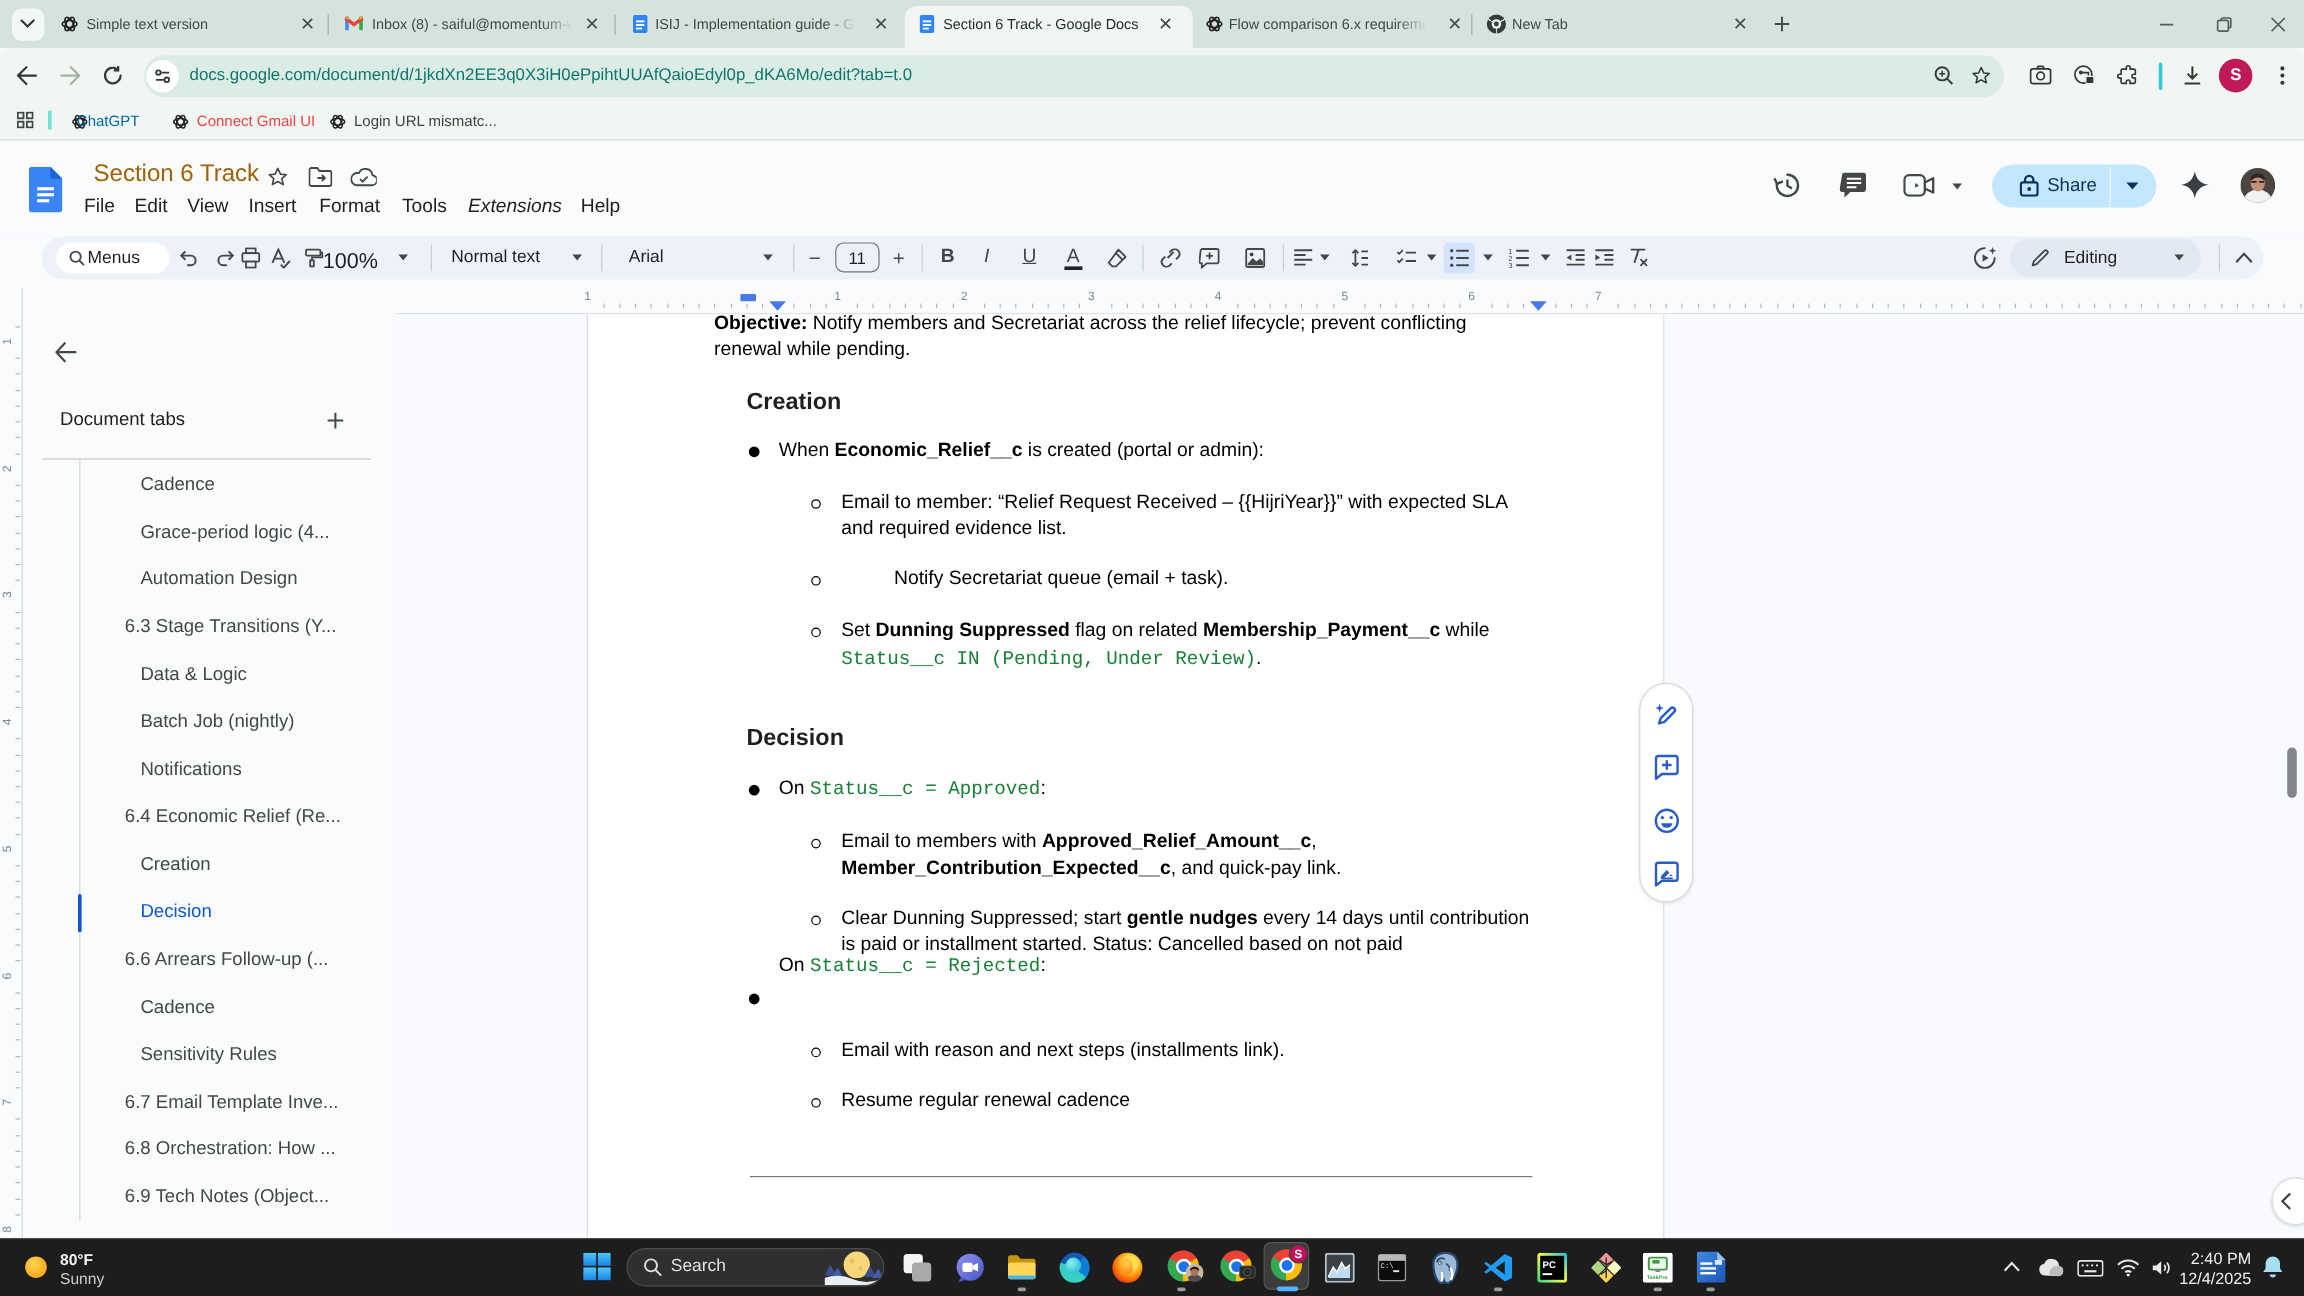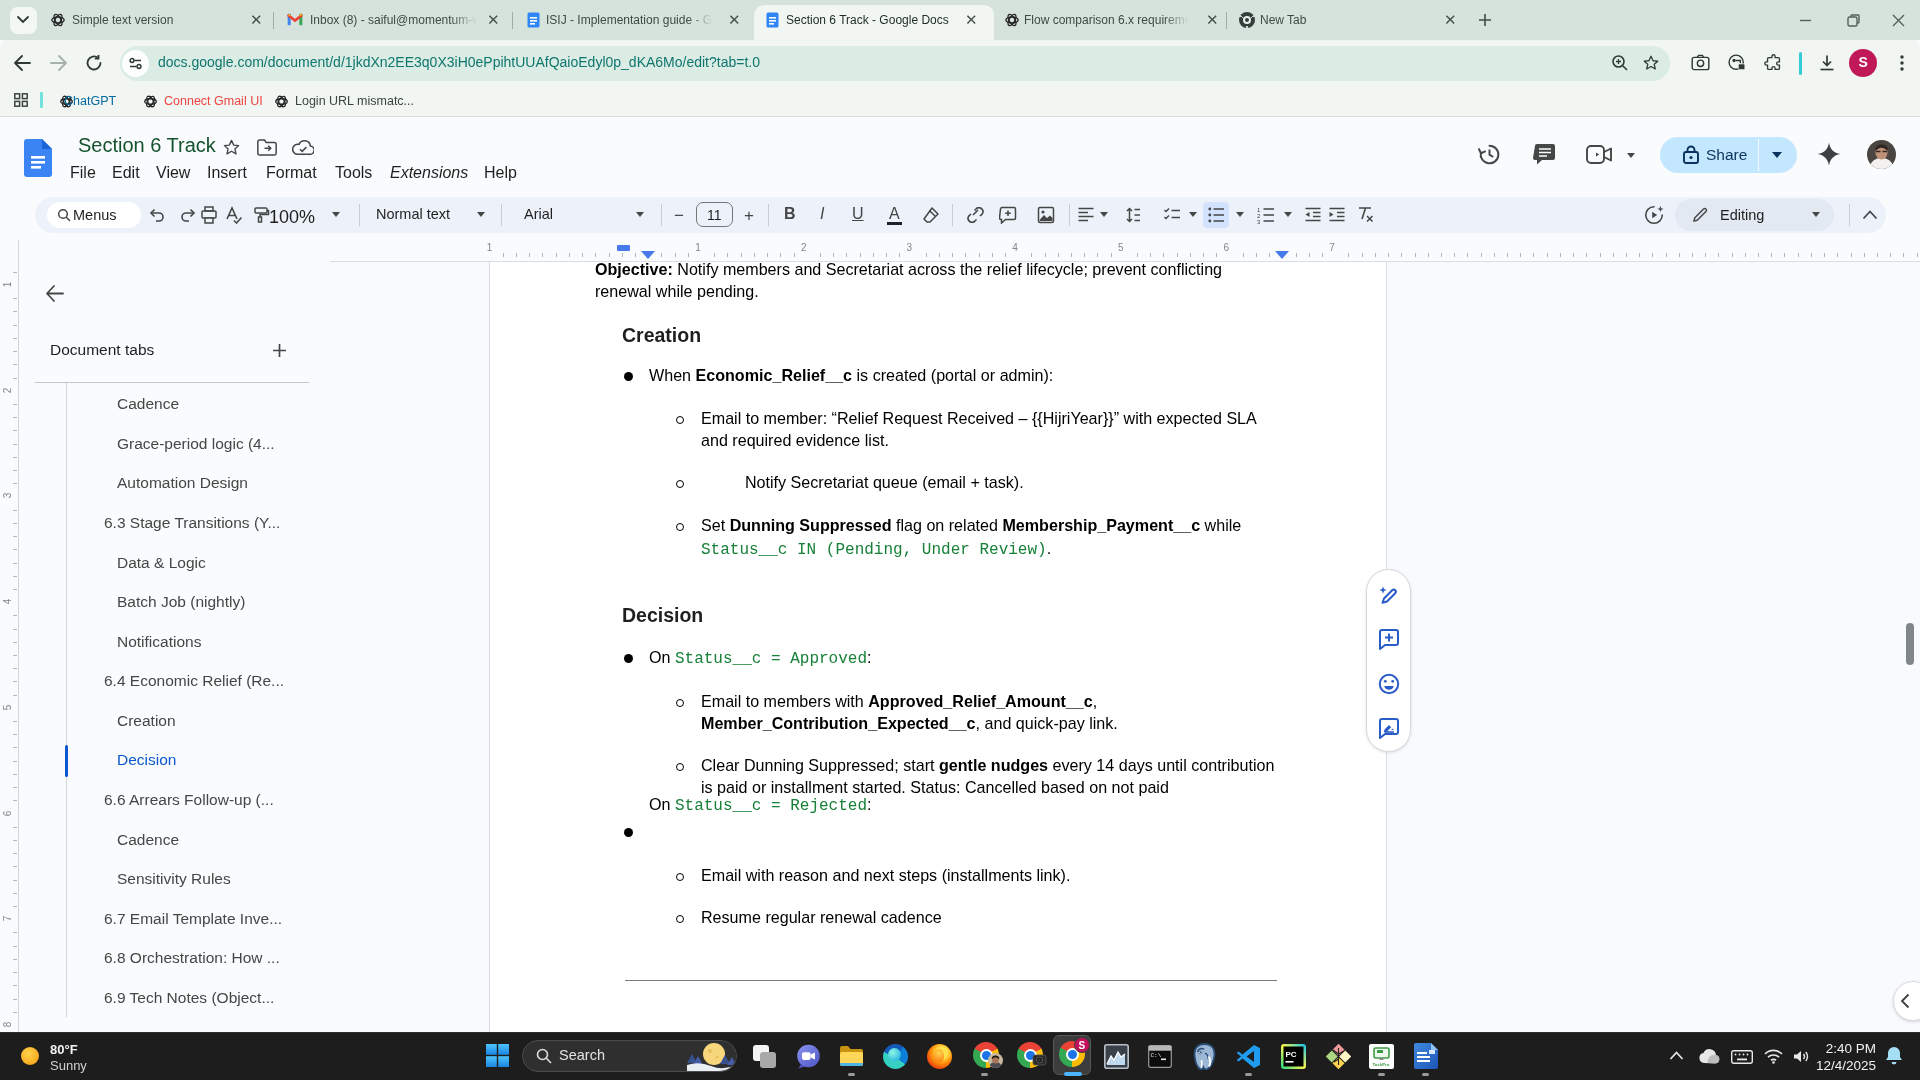--- a/index.html
+++ b/index.html
@@ -218,21 +218,21 @@
 <div class="abs nw" style="left:295px;top:94px;font-size:12.5px;color:#3c4641;">Login URL mismatc...</div>
 <div class="abs" id="docshead"></div>
 
 <svg class="abs" style="left:24px;top:139px;" width="28" height="38" viewBox="0 0 28 38">
     <path d="M3 0 H18 L28 10 V35 a3 3 0 0 1 -3 3 H3 a3 3 0 0 1 -3 -3 V3 a3 3 0 0 1 3 -3 Z" fill="#3a84f3"></path>
     <path d="M18 0 L28 10 H18 Z" fill="#1c65d8"></path>
     <rect x="7" y="17" width="14" height="2.6" fill="#fff"></rect>
     <rect x="7" y="22" width="14" height="2.6" fill="#fff"></rect>
     <rect x="7" y="27" width="10" height="2.6" fill="#fff"></rect>
   </svg>
-<div class="abs nw" style="left:78px;top:134px;font-size:20px;color:#14532d;">Section 6 Track</div>
+<div class="abs nw" style="left:78px;top:134px;font-size:20px;color:#a16207;">Section 6 Track</div>
 <svg class="abs" style="left:222px;top:138px;" width="19" height="19" viewBox="0 0 24 24">
     <path d="M12 3 L14.8 9 L21 9.6 L16.3 13.8 L17.7 20 L12 16.7 L6.3 20 L7.7 13.8 L3 9.6 L9.2 9 Z" stroke="#444746" stroke-width="1.7" fill="none" stroke-linejoin="round"></path>
   </svg>
 <svg class="abs" style="left:257px;top:139px;" width="20" height="17" viewBox="0 0 24 20">
     <path d="M1 3 a2 2 0 0 1 2 -2 h6 l2 3 h10 a2 2 0 0 1 2 2 v11 a2 2 0 0 1 -2 2 h-18 a2 2 0 0 1 -2 -2 Z" stroke="#444746" stroke-width="1.8" fill="none"></path>
     <path d="M9 11 h7 M13.5 8 L16.5 11 L13.5 14" stroke="#444746" stroke-width="1.8" fill="none"></path>
   </svg>
 <svg class="abs" style="left:292px;top:140px;" width="22" height="16" viewBox="0 0 26 18">
     <path d="M7 16.5 a6 6 0 1 1 1.3 -11.8 a7 7 0 0 1 13.4 2 a4.8 4.8 0 0 1 -1 9.8 Z" stroke="#444746" stroke-width="1.8" fill="none" stroke-linejoin="round"></path>
     <path d="M9.5 10.5 L12 13 L17 8" stroke="#444746" stroke-width="1.8" fill="none"></path>

